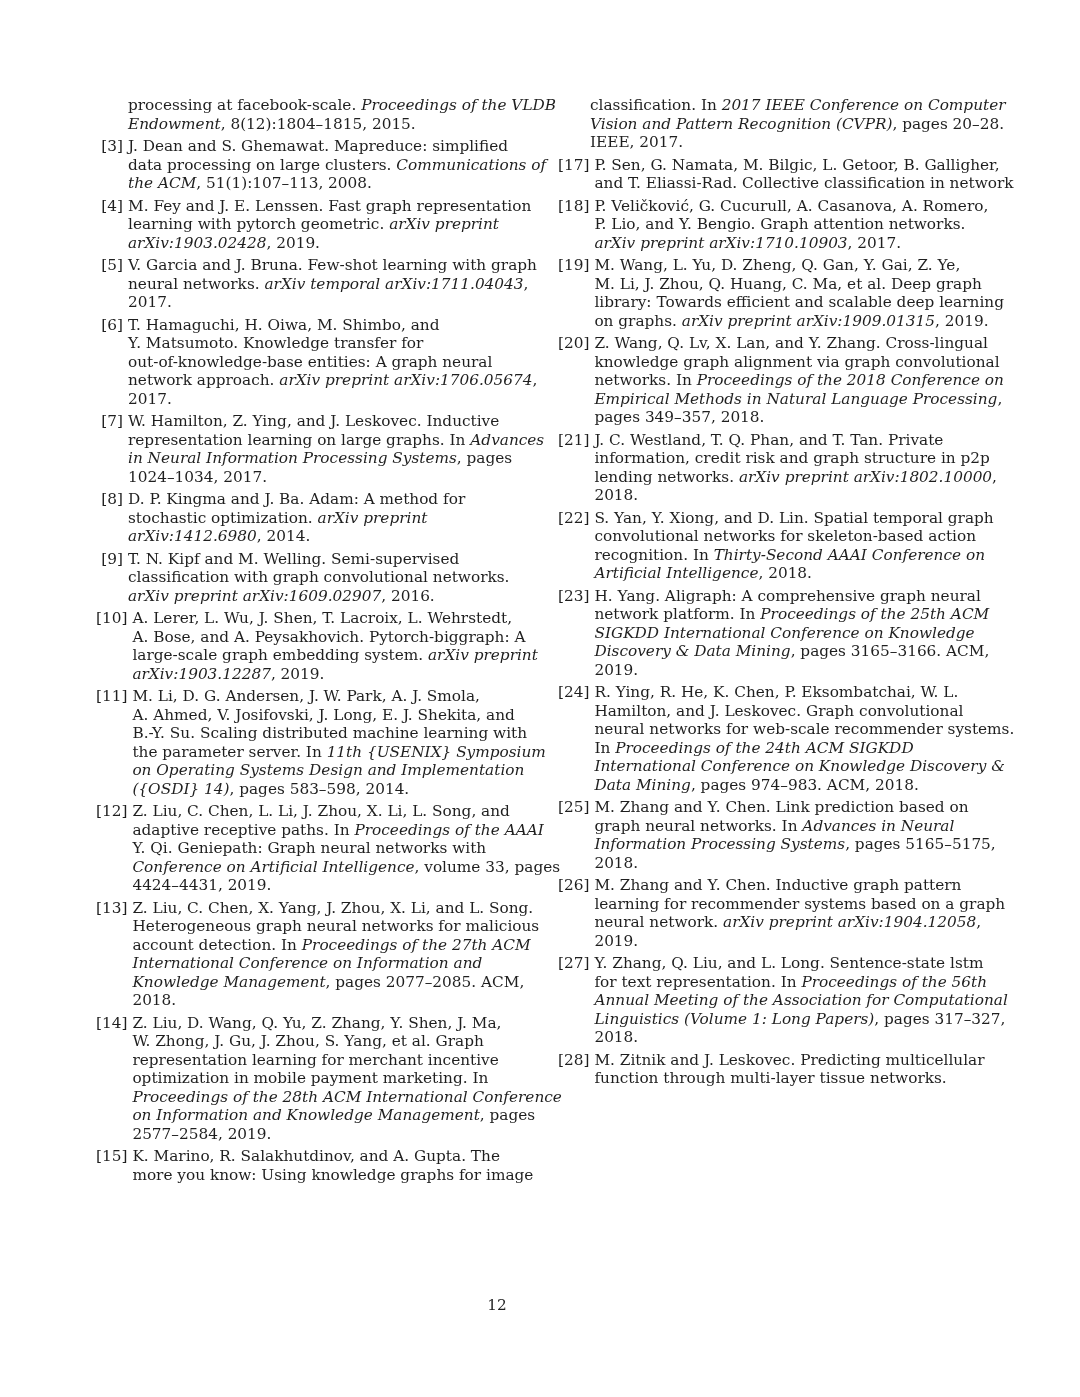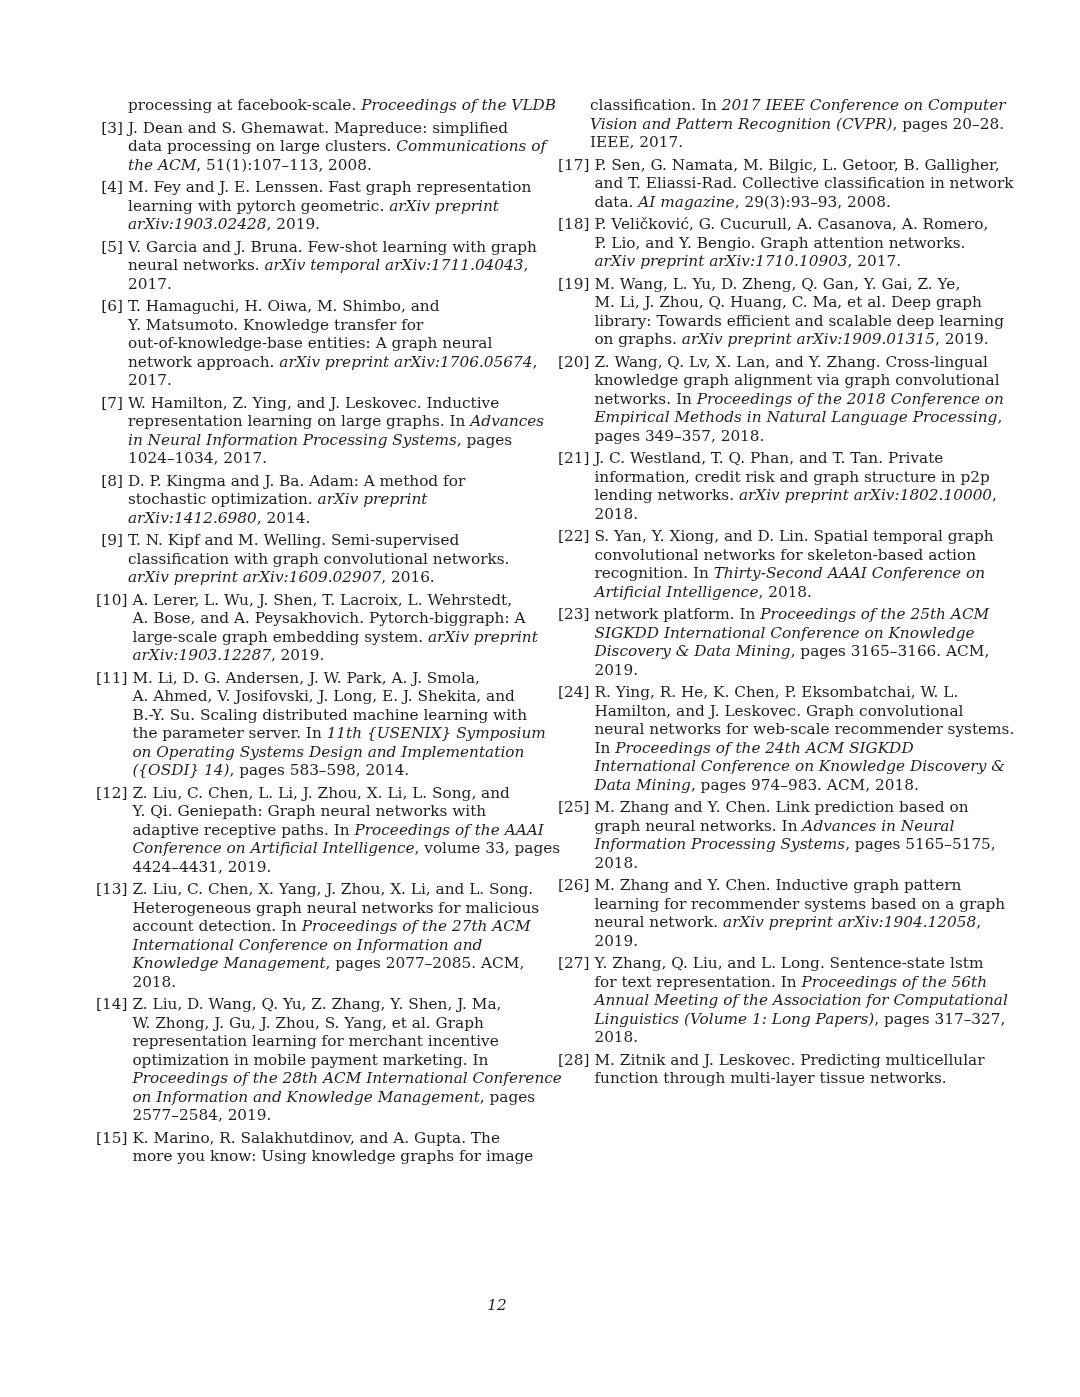--- a/index.html
+++ b/index.html
@@ -29,33 +29,33 @@
     white-space:pre;
   }
   .ref-body { flex:1 1 auto; min-width:0; }
   .ref-line { white-space:pre; }
   .ref-line em { font-style:italic; }
   .footer {
     position:absolute;
     top:1296px; left:0;
     width:994px; 
     text-align:center;
-    font-style:italic;
   }
 </style>
 </head>
 <body>
 
 <div class="page">
   <div class="columns">
     <div class="col" id="col-left">
         <div class="ref">
           <span class="ref-label"></span>
           <div class="ref-body">
             <div class="ref-line">processing at facebook-scale. <em>Proceedings of the VLDB</em></div>
+            <div class="ref-line"><em>Endowment</em>, 8(12):1804–1815, 2015.</div>
           </div>
         </div>
         <div class="ref">
           <span class="ref-label">[3]</span>
           <div class="ref-body">
             <div class="ref-line">J. Dean and S. Ghemawat. Mapreduce: simplified</div>
             <div class="ref-line">data processing on large clusters. <em>Communications of</em></div>
             <div class="ref-line"><em>the ACM</em>, 51(1):107–113, 2008.</div>
           </div>
         </div>
@@ -127,22 +127,22 @@
             <div class="ref-line">B.-Y. Su. Scaling distributed machine learning with</div>
             <div class="ref-line">the parameter server. In <em>11th {USENIX} Symposium</em></div>
             <div class="ref-line"><em>on Operating Systems Design and Implementation</em></div>
             <div class="ref-line"><em>({OSDI} 14)</em>, pages 583–598, 2014.</div>
           </div>
         </div>
         <div class="ref">
           <span class="ref-label">[12]</span>
           <div class="ref-body">
             <div class="ref-line">Z. Liu, C. Chen, L. Li, J. Zhou, X. Li, L. Song, and</div>
+            <div class="ref-line">adaptive receptive paths. In <em>Proceedings of the AAAI</em></div>
             <div class="ref-line">Y. Qi. Geniepath: Graph neural networks with</div>
-            <div class="ref-line">adaptive receptive paths. In <em>Proceedings of the AAAI</em></div>
             <div class="ref-line"><em>Conference on Artificial Intelligence</em>, volume 33, pages</div>
             <div class="ref-line">4424–4431, 2019.</div>
           </div>
         </div>
         <div class="ref">
           <span class="ref-label">[13]</span>
           <div class="ref-body">
             <div class="ref-line">Z. Liu, C. Chen, X. Yang, J. Zhou, X. Li, and L. Song.</div>
             <div class="ref-line">Heterogeneous graph neural networks for malicious</div>
             <div class="ref-line">account detection. In <em>Proceedings of the 27th ACM</em></div>
@@ -178,21 +178,20 @@
             <div class="ref-line">classification. In <em>2017 IEEE Conference on Computer</em></div>
             <div class="ref-line"><em>Vision and Pattern Recognition (CVPR)</em>, pages 20–28.</div>
             <div class="ref-line">IEEE, 2017.</div>
           </div>
         </div>
         <div class="ref">
           <span class="ref-label">[17]</span>
           <div class="ref-body">
             <div class="ref-line">P. Sen, G. Namata, M. Bilgic, L. Getoor, B. Galligher,</div>
             <div class="ref-line">and T. Eliassi-Rad. Collective classification in network</div>
-            <div class="ref-line">data. <em>AI magazine</em>, 29(3):93–93, 2008.</div>
           </div>
         </div>
         <div class="ref">
           <span class="ref-label">[18]</span>
           <div class="ref-body">
             <div class="ref-line">P. Veličković, G. Cucurull, A. Casanova, A. Romero,</div>
             <div class="ref-line">P. Lio, and Y. Bengio. Graph attention networks.</div>
             <div class="ref-line"><em>arXiv preprint arXiv:1710.10903</em>, 2017.</div>
           </div>
         </div>
@@ -229,20 +228,21 @@
           <div class="ref-body">
             <div class="ref-line">S. Yan, Y. Xiong, and D. Lin. Spatial temporal graph</div>
             <div class="ref-line">convolutional networks for skeleton-based action</div>
             <div class="ref-line">recognition. In <em>Thirty-Second AAAI Conference on</em></div>
             <div class="ref-line"><em>Artificial Intelligence</em>, 2018.</div>
           </div>
         </div>
         <div class="ref">
           <span class="ref-label">[23]</span>
           <div class="ref-body">
+            <div class="ref-line">H. Yang. Aligraph: A comprehensive graph neural</div>
             <div class="ref-line">network platform. In <em>Proceedings of the 25th ACM</em></div>
             <div class="ref-line"><em>SIGKDD International Conference on Knowledge</em></div>
             <div class="ref-line"><em>Discovery &amp; Data Mining</em>, pages 3165–3166. ACM,</div>
             <div class="ref-line">2019.</div>
           </div>
         </div>
         <div class="ref">
           <span class="ref-label">[24]</span>
           <div class="ref-body">
             <div class="ref-line">R. Ying, R. He, K. Chen, P. Eksombatchai, W. L.</div>

